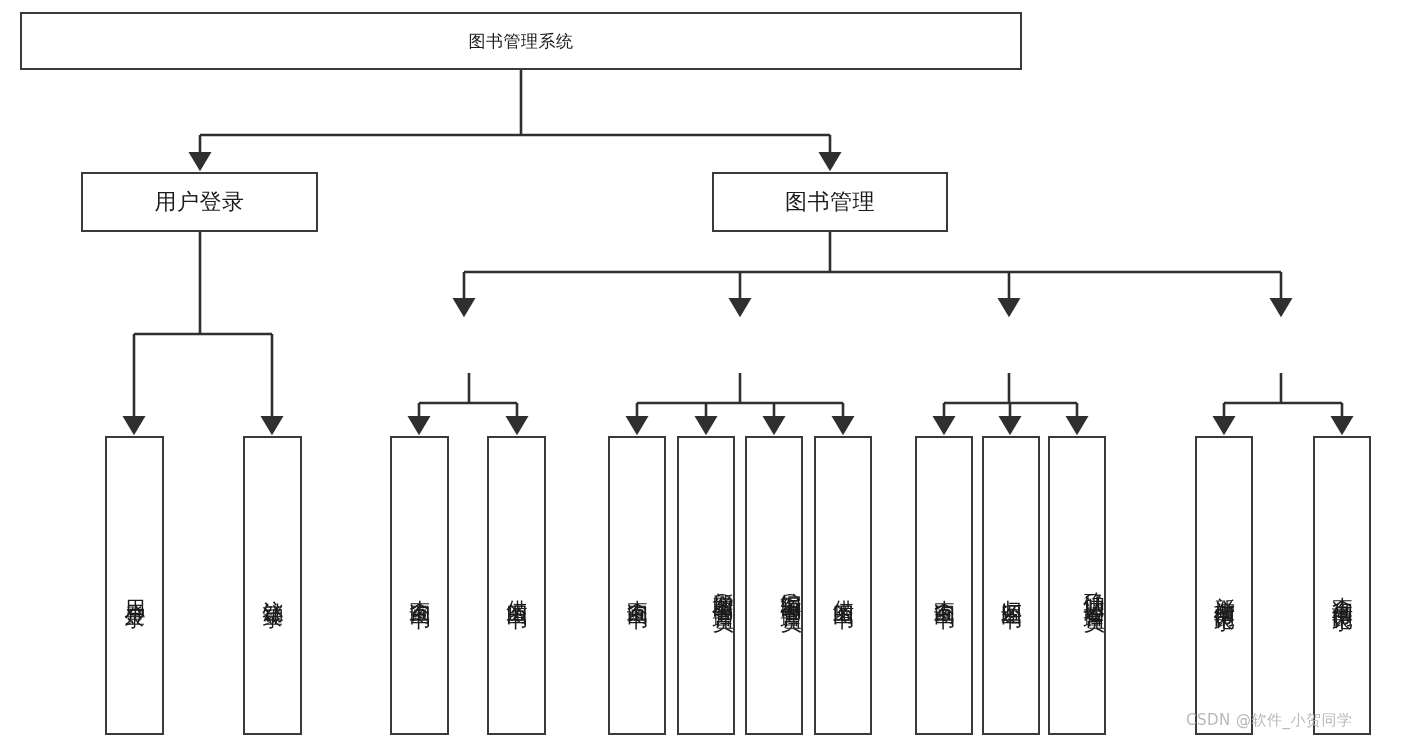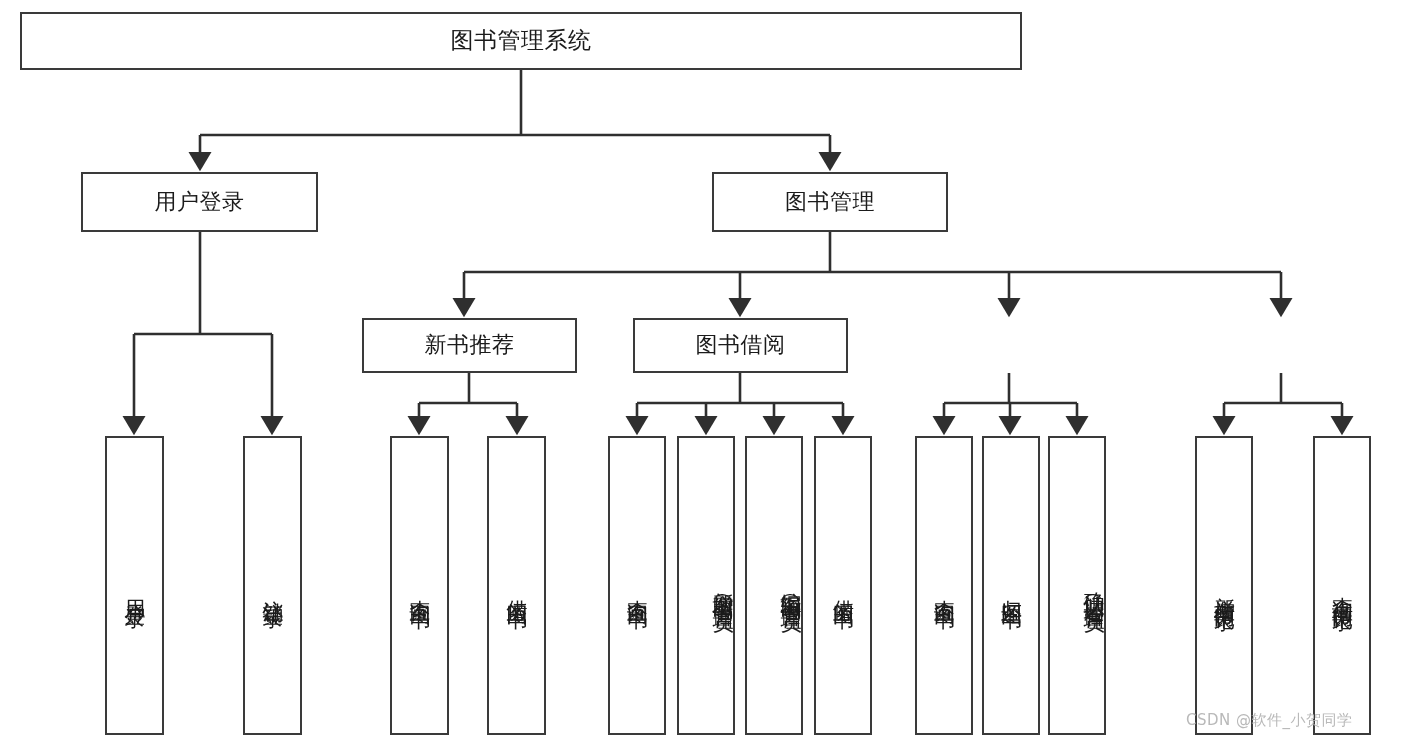--- a/index.html
+++ b/index.html
@@ -36,21 +36,21 @@
     justify-content: center;
     color: #1b1b1b;
   }
   .node-h {
     font-size: 22px;
     line-height: 1.1;
     letter-spacing: 0.5px;
     white-space: nowrap;
   }
   .node-root {
-    font-size: 23px;
+    font-size: 17px;
   }
   .node-v {
     font-size: 21px;
     writing-mode: vertical-rl;
     text-orientation: upright;
     letter-spacing: 3px;
     line-height: 1.0;
     padding-top: 6px;
     align-items: flex-start;
     justify-content: center;
@@ -137,23 +137,21 @@
       <path d="M1342,403 L1342,424" marker-end="url(#arrowhead)"></path>
     </g>
   </svg>
 
   <div class="node node-h node-root" style="left:20px; top:12px; width:1002px; height:58px;">图书管理系统</div>
 
   <div class="node node-h" style="left:81px; top:172px; width:237px; height:60px;">用户登录</div>
 
   <div class="node node-h" style="left:712px; top:172px; width:236px; height:60px;">图书管理</div>
 
-  <div class="node node-h" style="left:362px; top:318px; width:215px; height:55px;">新书推荐</div>
 
-  <div class="node node-h" style="left:633px; top:318px; width:215px; height:55px;">图书借阅</div>
 
 
 
   <div class="node node-v v-center" style="left:105px; top:436px; width:59px; height:299px;">用户登录</div>
 
   <div class="node node-v v-center" style="left:243px; top:436px; width:59px; height:299px;">注销登录</div>
 
   <div class="node node-v v-center" style="left:390px; top:436px; width:59px; height:299px;">查询图书</div>
 
   <div class="node node-v v-center" style="left:487px; top:436px; width:59px; height:299px;">借阅图书</div>

